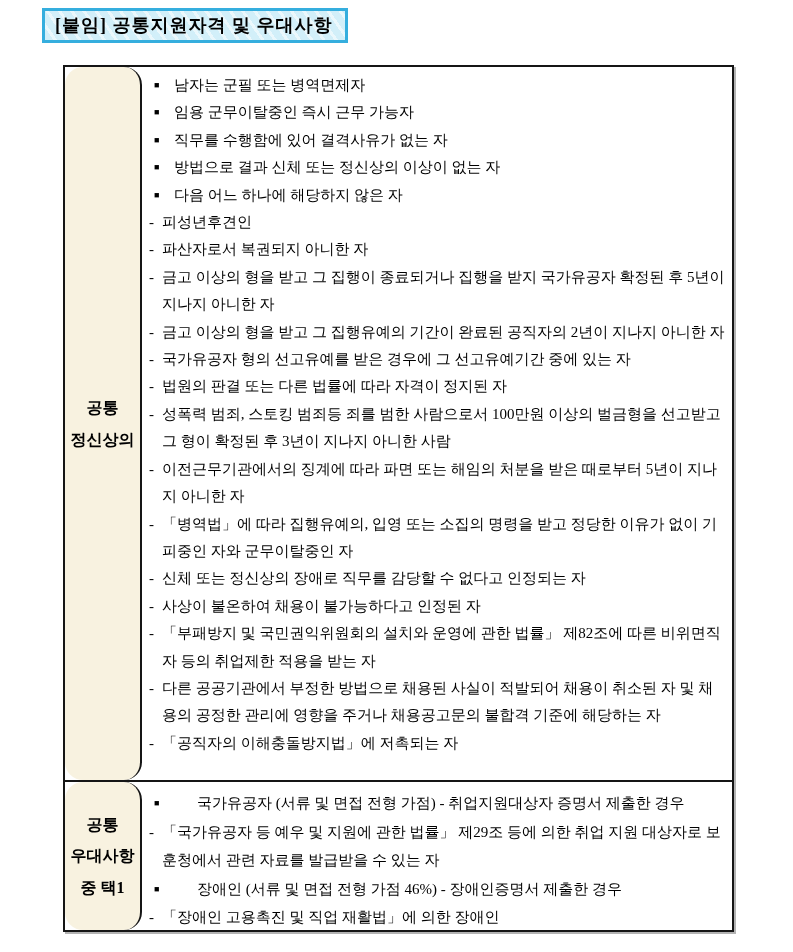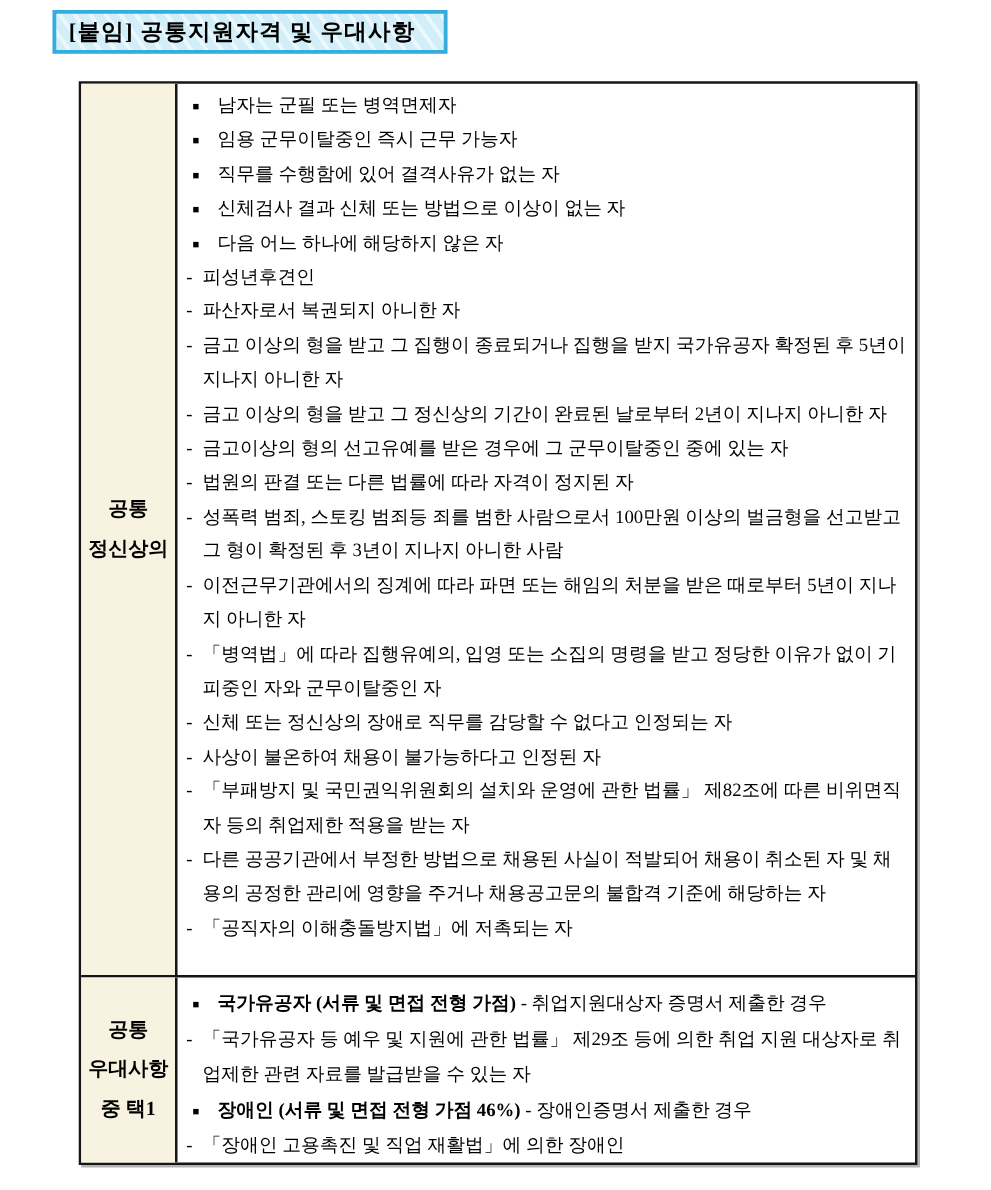--- a/index.html
+++ b/index.html
@@ -14,21 +14,21 @@
   html,body{width:793px;height:952px;background:#ffffff;overflow:hidden;}
   body{
     font-family:"Liberation Serif","DejaVu Serif",serif;
     color:var(--text_color);
     position:relative;
   }
   .banner{
     position:absolute;
     left:42px;top:8px;
     display:inline-block;
-    padding:2px 22px 3px 10px;
+    padding:2px 12px 3px 10px;
     border:3px solid var(--banner_border);
     background:
       repeating-linear-gradient(55deg,
         rgba(255,255,255,0) 0 7px,
         rgba(255,255,255,0.55) 7px 10px),
       var(--banner_bg);
     font-size:18px;
     font-weight:bold;
     letter-spacing:1px;
     white-space:nowrap;
@@ -52,36 +52,37 @@
     background:var(--header_cell_bg);
     border-right:2px solid var(--table_border);
     display:flex;
     flex-direction:column;
     justify-content:center;
     align-items:center;
     font-weight:bold;
     font-size:16px;
     line-height:1.95;
     text-align:center;
+    border-radius:18px;
   }
   .ccell{
     flex:1;
     padding:5px 6px 0 0;
     font-size:15px;
     overflow:hidden;
   }
   .row-1 .ccell{line-height:27.4px;}
   .row-2 .ccell{line-height:28.5px;padding-top:7px;}
   .item{display:flex;align-items:flex-start;}
   .item.bullet{padding-left:12px;}
   .item.bullet .marker{width:20px;flex:0 0 20px;font-size:9px;}
   .item.dash{padding-left:7px;}
   .item.dash .marker{width:13px;flex:0 0 13px;}
   .item .txt{flex:1;min-width:0;}
-  .item b{font-weight:bold;}
+  .item b{font-weight:normal;margin-left:23px;}
 </style>
 </head>
 <body>
 
 <div class="banner">
   <span>[붙임] 공통지원자격 및 우대사항</span>
 </div>
 
 <div class="doc-table">
     <div class="row row-1">
@@ -97,45 +98,45 @@
         <div class="item bullet">
           <span class="marker">■</span>
           <span class="txt">임용 군무이탈중인 즉시 근무 가능자</span>
         </div>
         <div class="item bullet">
           <span class="marker">■</span>
           <span class="txt">직무를 수행함에 있어 결격사유가 없는 자</span>
         </div>
         <div class="item bullet">
           <span class="marker">■</span>
-          <span class="txt">신체검사 결과 신체 또는 방법으로 이상이 없는 자</span>
+          <span class="txt">방법으로 결과 신체 또는 정신상의 이상이 없는 자</span>
         </div>
         <div class="item bullet">
           <span class="marker">■</span>
           <span class="txt">다음 어느 하나에 해당하지 않은 자</span>
         </div>
         <div class="item dash">
           <span class="marker">-</span>
           <span class="txt">피성년후견인</span>
         </div>
         <div class="item dash">
           <span class="marker">-</span>
           <span class="txt">파산자로서 복권되지 아니한 자</span>
         </div>
         <div class="item dash">
           <span class="marker">-</span>
           <span class="txt">금고 이상의 형을 받고 그 집행이 종료되거나 집행을 받지 국가유공자 확정된 후 5년이 지나지 아니한 자</span>
         </div>
         <div class="item dash">
           <span class="marker">-</span>
-          <span class="txt">금고 이상의 형을 받고 그 정신상의 기간이 완료된 날로부터 2년이 지나지 아니한 자</span>
+          <span class="txt">금고 이상의 형을 받고 그 집행유예의 기간이 완료된 공직자의 2년이 지나지 아니한 자</span>
         </div>
         <div class="item dash">
           <span class="marker">-</span>
-          <span class="txt">금고이상의 형의 선고유예를 받은 경우에 그 군무이탈중인 중에 있는 자</span>
+          <span class="txt">국가유공자 형의 선고유예를 받은 경우에 그 선고유예기간 중에 있는 자</span>
         </div>
         <div class="item dash">
           <span class="marker">-</span>
           <span class="txt">법원의 판결 또는 다른 법률에 따라 자격이 정지된 자</span>
         </div>
         <div class="item dash">
           <span class="marker">-</span>
           <span class="txt">성폭력 범죄, 스토킹 범죄등 죄를 범한 사람으로서 100만원 이상의 벌금형을 선고받고 그 형이 확정된 후 3년이 지나지 아니한 사람</span>
         </div>
         <div class="item dash">
@@ -174,21 +175,21 @@
         <div>우대사항</div>
         <div>중 택1</div>
       </div>
       <div class="ccell">
         <div class="item bullet">
           <span class="marker">■</span>
           <span class="txt"><b>국가유공자 (서류 및 면접 전형 가점)</b> - 취업지원대상자 증명서 제출한 경우</span>
         </div>
         <div class="item dash">
           <span class="marker">-</span>
-          <span class="txt">「국가유공자 등 예우 및 지원에 관한 법률」 제29조 등에 의한 취업 지원 대상자로 취업제한 관련 자료를 발급받을 수 있는 자</span>
+          <span class="txt">「국가유공자 등 예우 및 지원에 관한 법률」 제29조 등에 의한 취업 지원 대상자로 보훈청에서 관련 자료를 발급받을 수 있는 자</span>
         </div>
         <div class="item bullet">
           <span class="marker">■</span>
           <span class="txt"><b>장애인 (서류 및 면접 전형 가점 46%)</b> - 장애인증명서 제출한 경우</span>
         </div>
         <div class="item dash">
           <span class="marker">-</span>
           <span class="txt">「장애인 고용촉진 및 직업 재활법」에 의한 장애인</span>
         </div>
       </div>

